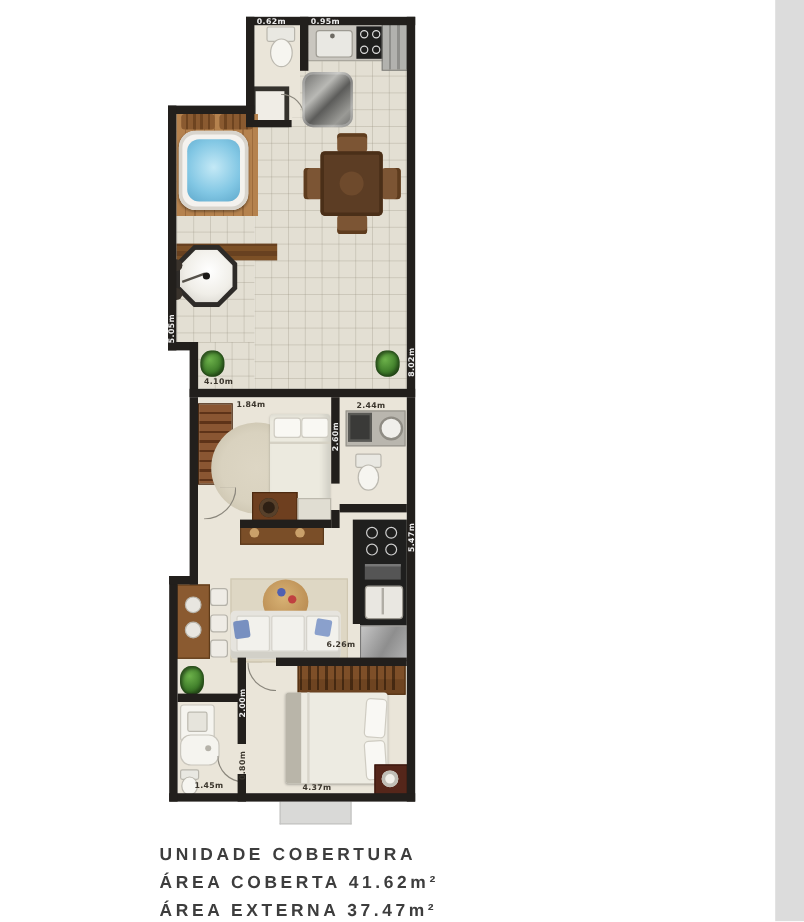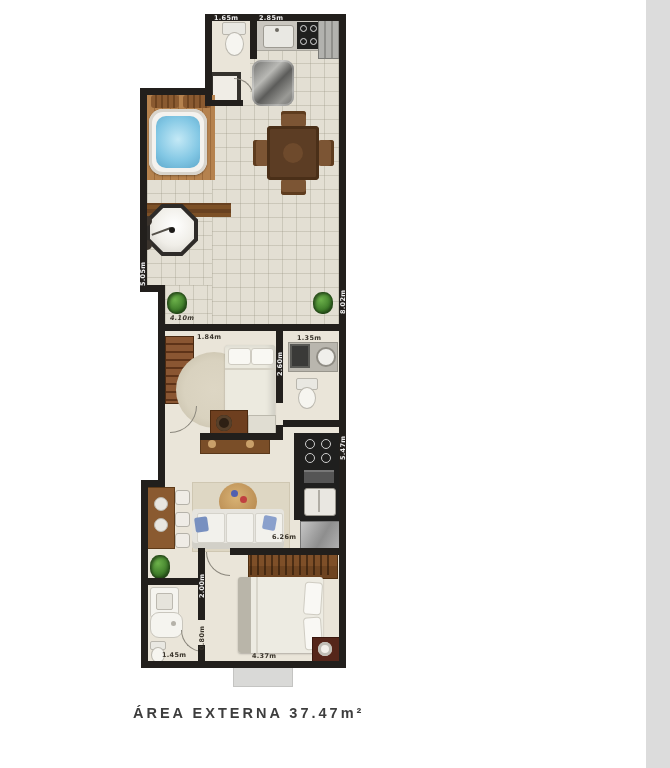--- a/index.html
+++ b/index.html
@@ -175,32 +175,34 @@
   <div class="wall" style="left:276px;top:331px;width:7px;height:72px;"></div>
   <div class="wall" style="left:276px;top:425px;width:7px;height:15px;"></div>
   <div class="wall" style="left:283px;top:420px;width:56px;height:7px;"></div>
   <div class="wall" style="left:200px;top:433px;width:76px;height:7px;"></div>
   <div class="wall" style="left:294px;top:433px;width:6px;height:87px;"></div>
   <div class="wall" style="left:198px;top:548px;width:7px;height:72px;"></div>
   <div class="wall" style="left:198px;top:645px;width:7px;height:23px;"></div>
   <div class="wall" style="left:148px;top:578px;width:57px;height:7px;"></div>
   <div class="wall" style="left:230px;top:548px;width:109px;height:7px;"></div>
 
-  <div class="lbl lblw" style="left:214px;top:14.5px;">1.65m</div>
-  <div class="lbl lblw" style="left:259px;top:14.5px;">2.85m</div>
+  <div class="lbl lblw" style="left:214px;top:14.5px;">0.62m</div>
+  <div class="lbl lblw" style="left:259px;top:14.5px;">0.95m</div>
   <div class="lbl lblw v" style="left:140px;top:238px;height:48px;">5.05m</div>
   <div class="lbl lblw v" style="left:339.5px;top:266px;height:48px;">8.02m</div>
-  <div class="lbl" style="left:170px;top:315px;font-style:italic;">4.10m</div>
+  <div class="lbl" style="left:170px;top:315px;">4.10m</div>
   <div class="lbl" style="left:197px;top:334px;">1.84m</div>
   <div class="lbl lblw v" style="left:276.5px;top:334px;height:42px;">2.60m</div>
-  <div class="lbl" style="left:297px;top:335px;">1.35m</div>
+  <div class="lbl" style="left:297px;top:335px;">2.44m</div>
   <div class="lbl lblw v" style="left:339.5px;top:418px;height:42px;">5.47m</div>
   <div class="lbl" style="left:272px;top:534px;">6.26m</div>
   <div class="lbl lblw v" style="left:198.5px;top:556px;height:42px;">2.00m</div>
   <div class="lbl v" style="left:199px;top:620px;height:30px;">0.80m</div>
   <div class="lbl" style="left:162px;top:652px;">1.45m</div>
   <div class="lbl" style="left:252px;top:653px;">4.37m</div>
 
   <div id="caption">
+    <div>UNIDADE COBERTURA</div>
+    <div>ÁREA COBERTA 41.62m²</div>
     <div>ÁREA EXTERNA 37.47m²</div>
   </div>
 
 </div>
 
 </body></html>

